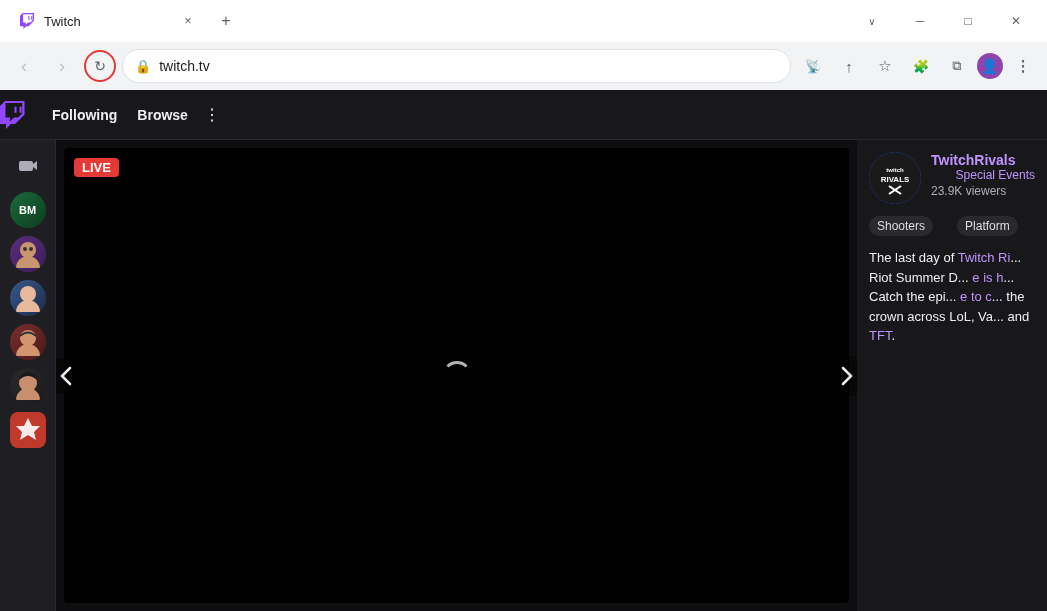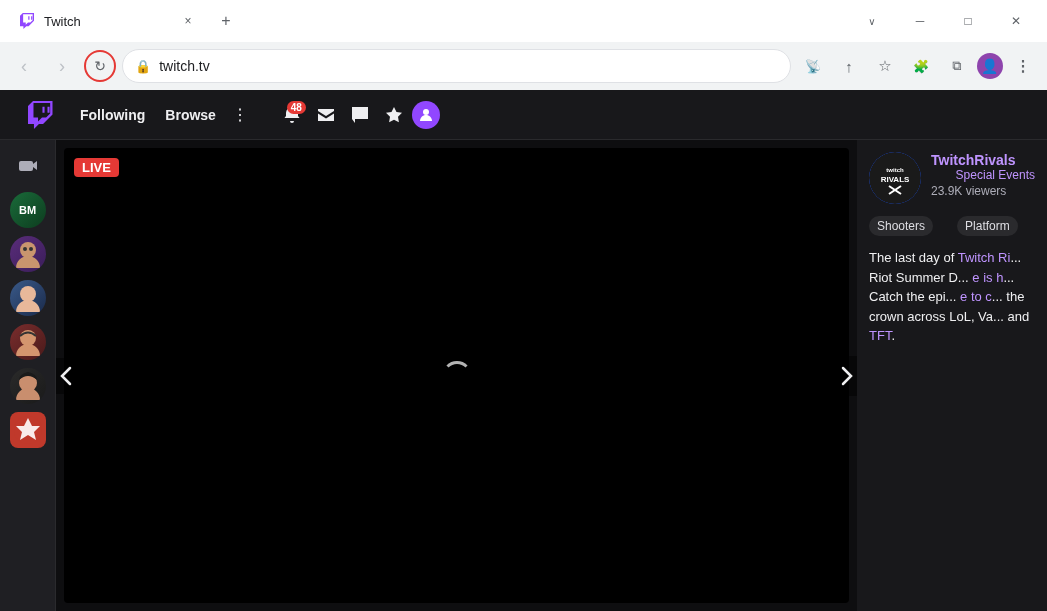--- a/index.html
+++ b/index.html
@@ -20,21 +20,21 @@
     .reload-btn { width: 32px; height: 32px; display: flex; align-items: center; justify-content: center; border-radius: 50%; cursor: pointer; border: 2px solid #e53935; font-size: 14px; color: #5f6368; }
     .address-bar { flex: 1; display: flex; align-items: center; background: #fff; border-radius: 20px; height: 34px; padding: 0 12px; gap: 8px; border: 1px solid #dfe1e5; }
     .lock-icon { color: #5f6368; font-size: 13px; }
     .url-text { font-size: 14px; color: #202124; flex: 1; }
     .toolbar-actions { display: flex; align-items: center; gap: 4px; }
     .toolbar-icon-btn { width: 32px; height: 32px; display: flex; align-items: center; justify-content: center; border-radius: 50%; cursor: pointer; color: #5f6368; font-size: 15px; }
     .profile-icon { width: 26px; height: 26px; border-radius: 50%; background: #8e44ad; display: flex; align-items: center; justify-content: center; color: white; font-size: 14px; cursor: pointer; }
 
     
     .twitch-app { display: flex; flex-direction: column; height: calc(611px - 90px); background: #0e0e10; }
-    .twitch-header { background: #18181b; height: 50px; display: flex; align-items: center; padding: 0 28px; gap: 16px; border-bottom: 1px solid #2a2a2d; }
+    .twitch-header { background: #18181b; height: 50px; display: flex; align-items: center; padding: 0 0; gap: 16px; border-bottom: 1px solid #2a2a2d; }
     .twitch-logo { width: 28px; height: 28px; }
     .header-nav { display: flex; align-items: center; gap: 4px; }
     .nav-link { color: #efeff1; font-size: 14px; font-weight: 600; padding: 4px 8px; border-radius: 4px; cursor: pointer; text-decoration: none; }
     .more-btn { color: #efeff1; cursor: pointer; padding: 4px; border-radius: 4px; }
     .search-bar { flex: 1; max-width: 360px; margin-left: auto; }
     .search-input-wrap { display: flex; align-items: center; background: #0e0e10; border-radius: 4px; border: 1px solid #3a3a3d; height: 32px; padding: 0 8px; gap: 6px; }
     .search-input-field { background: none; border: none; outline: none; color: #efeff1; font-size: 13px; flex: 1; }
     .search-input-field::placeholder { color: #adadb8; }
     .search-btn { color: #efeff1; cursor: pointer; }
     .header-icons { display: flex; align-items: center; gap: 2px; margin-left: 8px; }
@@ -129,49 +129,20 @@
       <path fill="#9147ff" d="M16.7 4.9h1.8v5.1h-1.8zm-4.3 0h1.8v5.1h-1.8z"></path>
     </svg>
 
     <div class="header-nav">
       <a class="nav-link">Following</a>
       <a class="nav-link">Browse</a>
       <div class="more-btn">⋮</div>
     </div>
 
 
-    <div class="header-icons">
-      <div class="hdr-icon">
-        <svg width="20" height="20" viewBox="0 0 20 20" fill="#efeff1">
-          <path d="M10 2a6 6 0 00-6 6v3l-1.5 2h15L16 11V8a6 6 0 00-6-6zm0 16a2 2 0 002-2H8a2 2 0 002 2z"></path>
-        </svg>
-        <span class="notification-badge">48</span>
-      </div>
-      <div class="hdr-icon">
-        <svg width="20" height="20" viewBox="0 0 20 20" fill="#efeff1">
-          <path d="M2 4h16v2l-8 5-8-5V4zm0 4.5l8 5 8-5V16H2V8.5z"></path>
-        </svg>
-      </div>
-      <div class="hdr-icon">
-        <svg width="20" height="20" viewBox="0 0 20 20" fill="#efeff1">
-          <path d="M2 2h16v12H2zm0 12l3 4v-4z"></path>
-        </svg>
-      </div>
-      <div class="hdr-icon prime-icon">
-        <svg width="20" height="20" viewBox="0 0 20 20" fill="#efeff1">
-          <path d="M10 2l2.5 5 5.5.8-4 3.9.9 5.5L10 14.7l-4.9 2.5.9-5.5L2 7.8l5.5-.8z"></path>
-        </svg>
-      </div>
-      <div class="user-avatar-hdr">
-        <svg width="16" height="16" viewBox="0 0 16 16" fill="white">
-          <circle cx="8" cy="5" r="3"></circle>
-          <path d="M2 14c0-3.3 2.7-6 6-6s6 2.7 6 6H2z"></path>
-        </svg>
-      </div>
-    </div>
   </div>
 
   <div class="twitch-main">
 
     <div class="sidebar">
       <div class="sidebar-cam-icon">
         <svg width="20" height="20" viewBox="0 0 20 20" fill="#adadb8">
           <rect x="1" y="5" width="14" height="10" rx="2"></rect>
           <path d="M15 8l4-3v9l-4-3V8z"></path>
         </svg>

